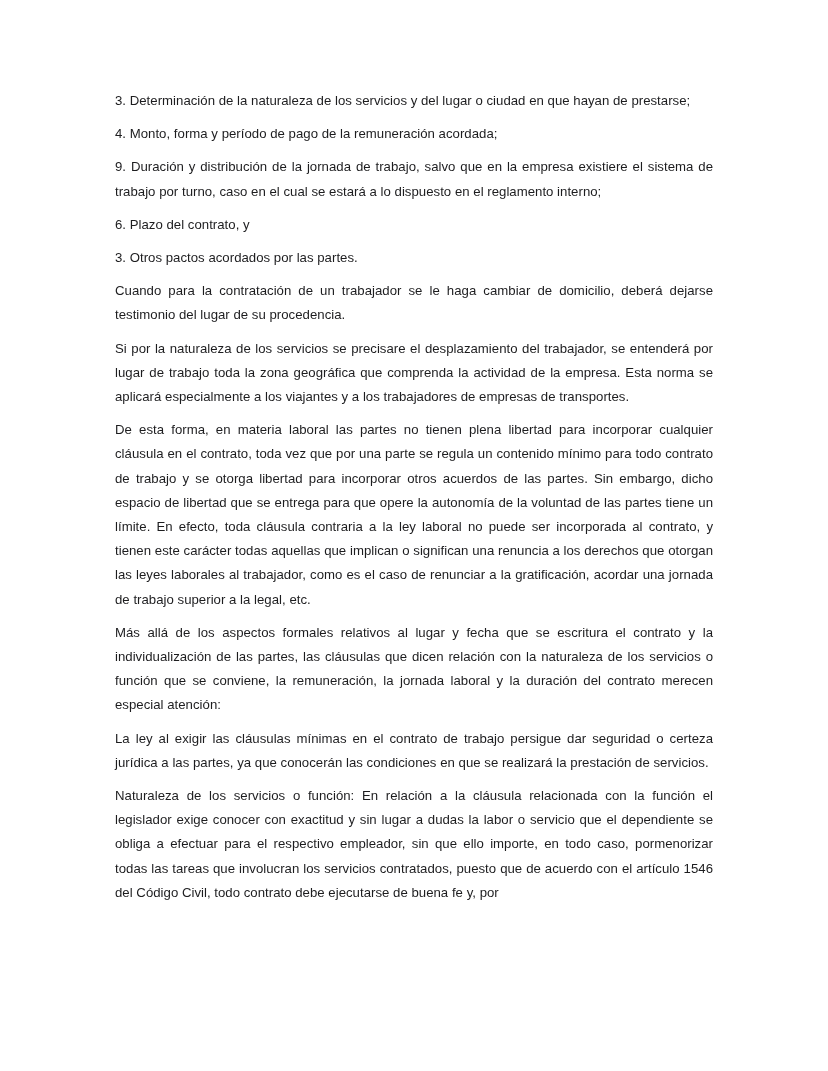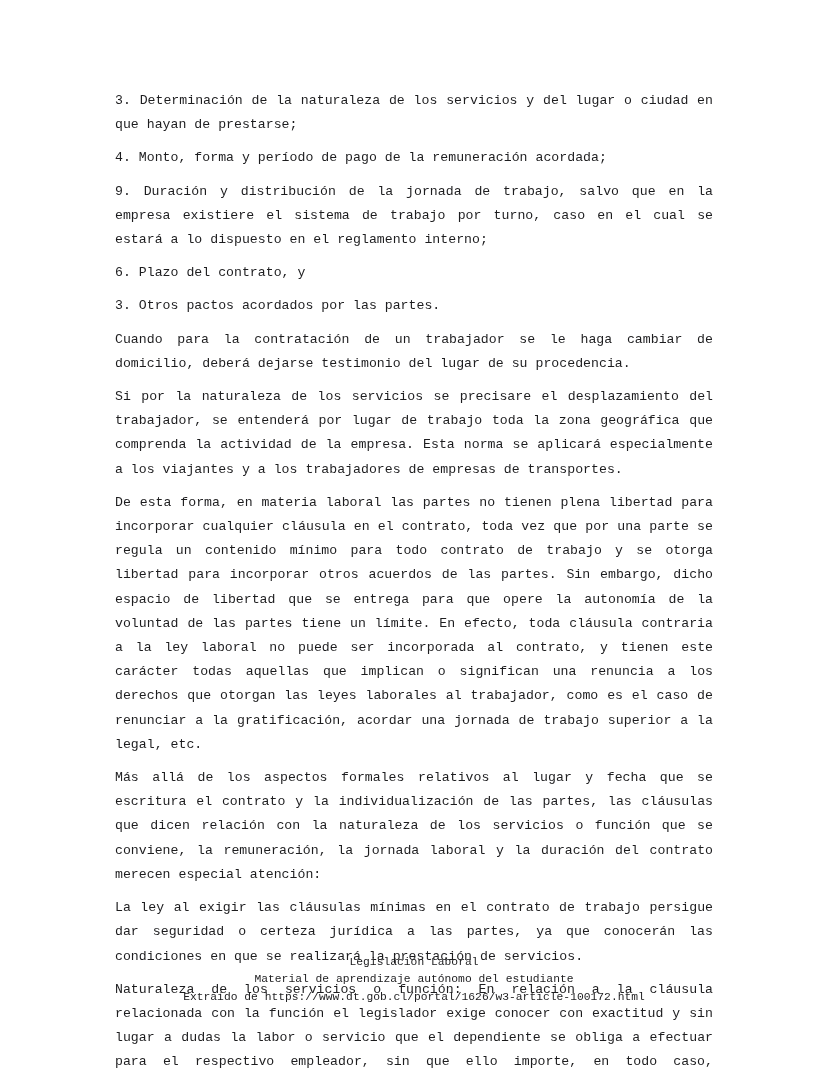--- a/index.html
+++ b/index.html
@@ -8,21 +8,21 @@
     padding: 0;
     background: #ffffff;
   }
   .page {
     position: relative;
     width: 828px;
     height: 1071px;
     background: #ffffff;
     box-sizing: border-box;
     overflow: hidden;
-    font-family: Liberation Mono, monospace;
+    font-family: Liberation Sans, sans-serif;
   }
   .content {
     position: absolute;
     left: 115px;
     top: 89px;
     width: 598px;
   }
   .para {
     margin: 0 0 9px 0;
     font-size: 13.2px;
@@ -65,19 +65,14 @@
     <p class="para">6. Plazo del contrato, y</p>
     <p class="para">3. Otros pactos acordados por las partes.</p>
     <p class="para">Cuando para la contratación de un trabajador se le haga cambiar de domicilio, deberá dejarse testimonio del lugar de su procedencia.</p>
     <p class="para">Si por la naturaleza de los servicios se precisare el desplazamiento del trabajador, se entenderá por lugar de trabajo toda la zona geográfica que comprenda la actividad de la empresa. Esta norma se aplicará especialmente a los viajantes y a los trabajadores de empresas de transportes.</p>
     <p class="para">De esta forma, en materia laboral las partes no tienen plena libertad para incorporar cualquier cláusula en el contrato, toda vez que por una parte se regula un contenido mínimo para todo contrato de trabajo y se otorga libertad para incorporar otros acuerdos de las partes. Sin embargo, dicho espacio de libertad que se entrega para que opere la autonomía de la voluntad de las partes tiene un límite. En efecto, toda cláusula contraria a la ley laboral no puede ser incorporada al contrato, y tienen este carácter todas aquellas que implican o significan una renuncia a los derechos que otorgan las leyes laborales al trabajador, como es el caso de renunciar a la gratificación, acordar una jornada de trabajo superior a la legal, etc.</p>
     <p class="para">Más allá de los aspectos formales relativos al lugar y fecha que se escritura el contrato y la individualización de las partes, las cláusulas que dicen relación con la naturaleza de los servicios o función que se conviene, la remuneración, la jornada laboral y la duración del contrato merecen especial atención:</p>
     <p class="para">La ley al exigir las cláusulas mínimas en el contrato de trabajo persigue dar seguridad o certeza jurídica a las partes, ya que conocerán las condiciones en que se realizará la prestación de servicios.</p>
     <p class="para">Naturaleza de los servicios o función: En relación a la cláusula relacionada con la función el legislador exige conocer con exactitud y sin lugar a dudas la labor o servicio que el dependiente se obliga a efectuar para el respectivo empleador, sin que ello importe, en todo caso, pormenorizar todas las tareas que involucran los servicios contratados, puesto que de acuerdo con el artículo 1546 del Código Civil, todo contrato debe ejecutarse de buena fe y, por</p>
   </div>
 
-  <div class="footer">
-    <div class="footer-line">Legislación Laboral</div>
-    <div class="footer-line">Material de aprendizaje autónomo del estudiante</div>
-    <div class="footer-line">Extraído de https://www.dt.gob.cl/portal/1626/w3-article-100172.html</div>
-  </div>
 
 </div>
 
 </body></html>

